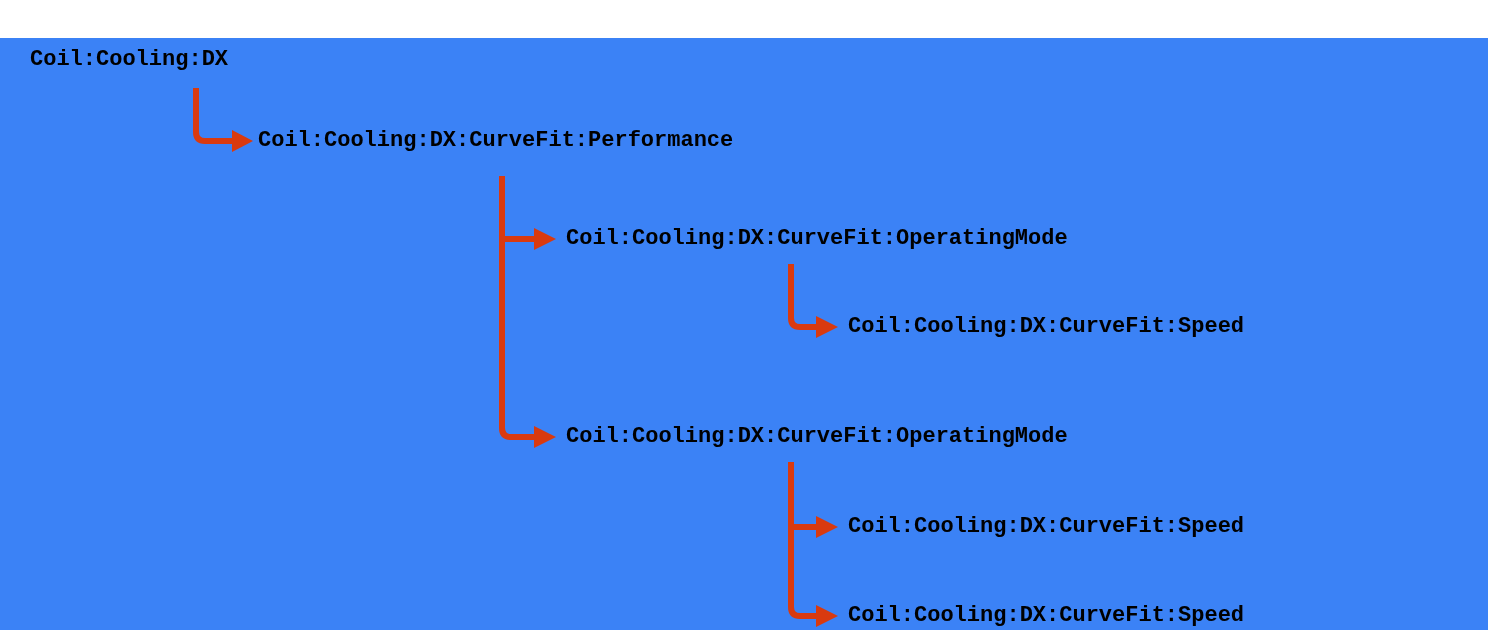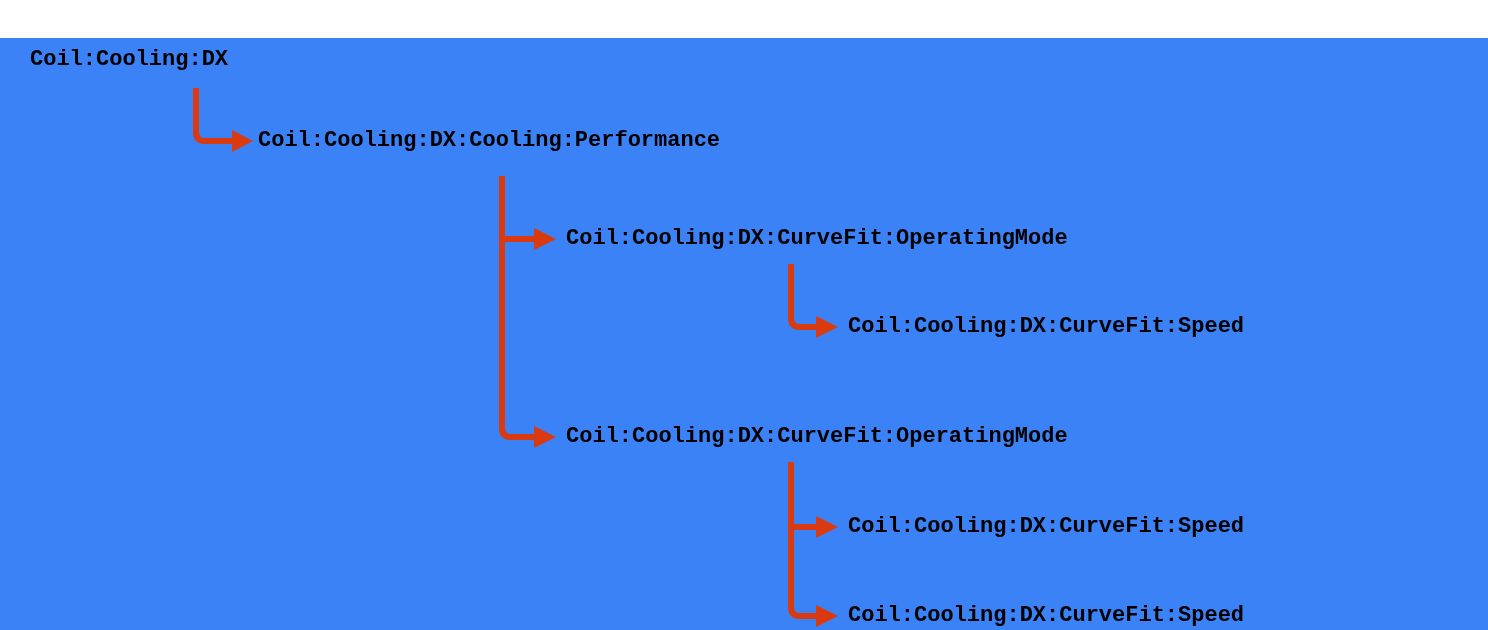--- a/index.html
+++ b/index.html
@@ -70,20 +70,20 @@
       <polygon points="816,478 816,500 838,489" fill="#d93a0f"></polygon>
     </g>
     <g>
       <path d="M 791 424 V 569 Q 791 578 800 578 H 816" stroke="#d93a0f"></path>
       <polygon points="816,567 816,589 838,578" fill="#d93a0f"></polygon>
     </g>
 
   </svg>
 
   <div class="node" style="left:30px;  top:9px;">Coil:Cooling:DX</div>
-  <div class="node" style="left:258px; top:90px;">Coil:Cooling:DX:Cooling:Performance</div>
+  <div class="node" style="left:258px; top:90px;">Coil:Cooling:DX:CurveFit:Performance</div>
   <div class="node" style="left:566px; top:188px;">Coil:Cooling:DX:CurveFit:OperatingMode</div>
   <div class="node" style="left:848px; top:276px;">Coil:Cooling:DX:CurveFit:Speed</div>
   <div class="node" style="left:566px; top:386px;">Coil:Cooling:DX:CurveFit:OperatingMode</div>
   <div class="node" style="left:848px; top:476px;">Coil:Cooling:DX:CurveFit:Speed</div>
   <div class="node" style="left:848px; top:565px;">Coil:Cooling:DX:CurveFit:Speed</div>
 
 </div>
 
 </body></html>

